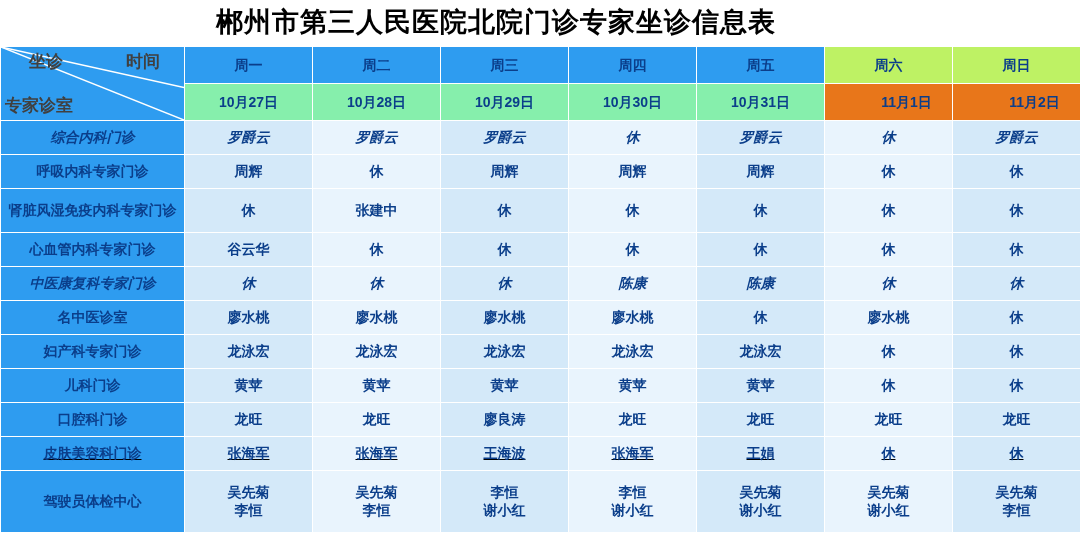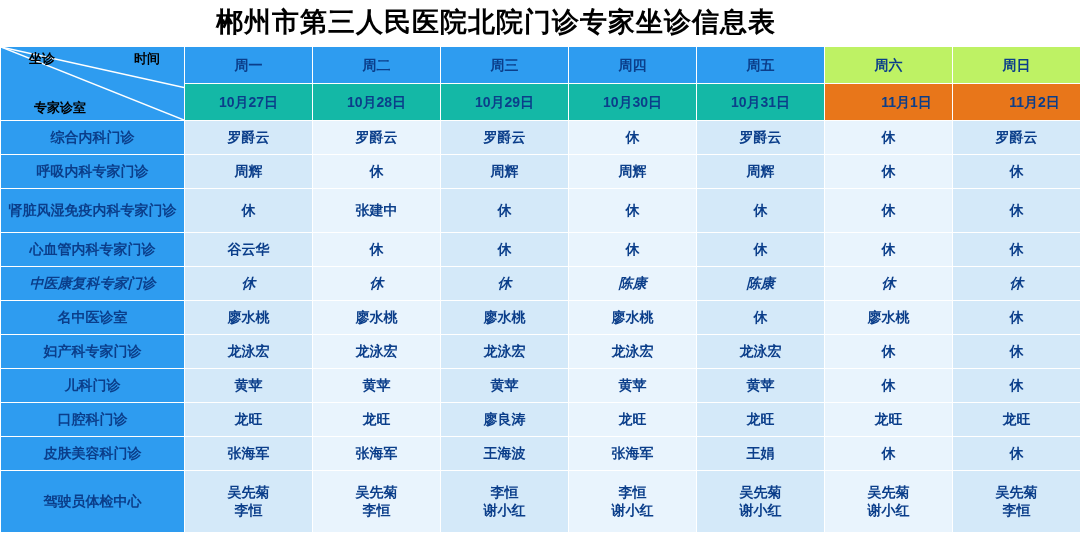--- a/index.html
+++ b/index.html
@@ -57,41 +57,41 @@
   }
   .corner svg {
     position: absolute;
     left: 0; top: 0;
     width: 100%;
     height: 100%;
     display: block;
   }
   .corner .lbl {
     position: absolute;
-    color: #000000;
-    font-size: 13px;
+    color: #404040;
+    font-size: 17px;
     font-weight: bold;
     white-space: nowrap;
   }
   .corner .lbl-time { top: 4px; right: 24px; }
   .corner .lbl-zuozhen { top: 4px; left: 28px; }
-  .corner .lbl-room { bottom: 4px; left: 4px; margin-left: 29px; }
+  .corner .lbl-room { bottom: 4px; left: 4px; }
 
   
   .wd {
     background: #2e9cf0;
     color: #ffffff;
     height: 36px;
     font-size: 15px;
   }
   .wd.weekend {
     background: #bef264;
   }
   .dt {
-    background: #14b8a6;
+    background: #86efac;
     color: #ffffff;
     height: 36px;
     font-size: 15px;
   }
   .dt.weekend {
     background: #e8761a;
     padding-left: 36px;
   }
 
   
@@ -146,21 +146,21 @@
         </tr>
       <tr>
           <td class="dt">10月27日</td>
           <td class="dt">10月28日</td>
           <td class="dt">10月29日</td>
           <td class="dt">10月30日</td>
           <td class="dt">10月31日</td>
           <td class="dt weekend">11月1日</td>
           <td class="dt weekend">11月2日</td>
         </tr>
-    <tr style="height: 34px;">
+    <tr style="height: 34px; font-style: italic;">
           <td class="rowlabel">综合内科门诊</td>
           <td class="cell-a">罗爵云</td>
           <td class="cell-b">罗爵云</td>
           <td class="cell-a">罗爵云</td>
           <td class="cell-b">休</td>
           <td class="cell-a">罗爵云</td>
           <td class="cell-b">休</td>
           <td class="cell-a">罗爵云</td>
         </tr>
         <tr style="height: 34px;">
@@ -236,21 +236,21 @@
         <tr style="height: 34px;">
           <td class="rowlabel">口腔科门诊</td>
           <td class="cell-a">龙旺</td>
           <td class="cell-b">龙旺</td>
           <td class="cell-a">廖良涛</td>
           <td class="cell-b">龙旺</td>
           <td class="cell-a">龙旺</td>
           <td class="cell-b">龙旺</td>
           <td class="cell-a">龙旺</td>
         </tr>
-        <tr style="height: 34px;">
+        <tr style="height: 34px; text-decoration: underline;">
           <td class="rowlabel">皮肤美容科门诊</td>
           <td class="cell-a">张海军</td>
           <td class="cell-b">张海军</td>
           <td class="cell-a">王海波</td>
           <td class="cell-b">张海军</td>
           <td class="cell-a">王娟</td>
           <td class="cell-b">休</td>
           <td class="cell-a">休</td>
         </tr>
         <tr style="height: 62px;">

